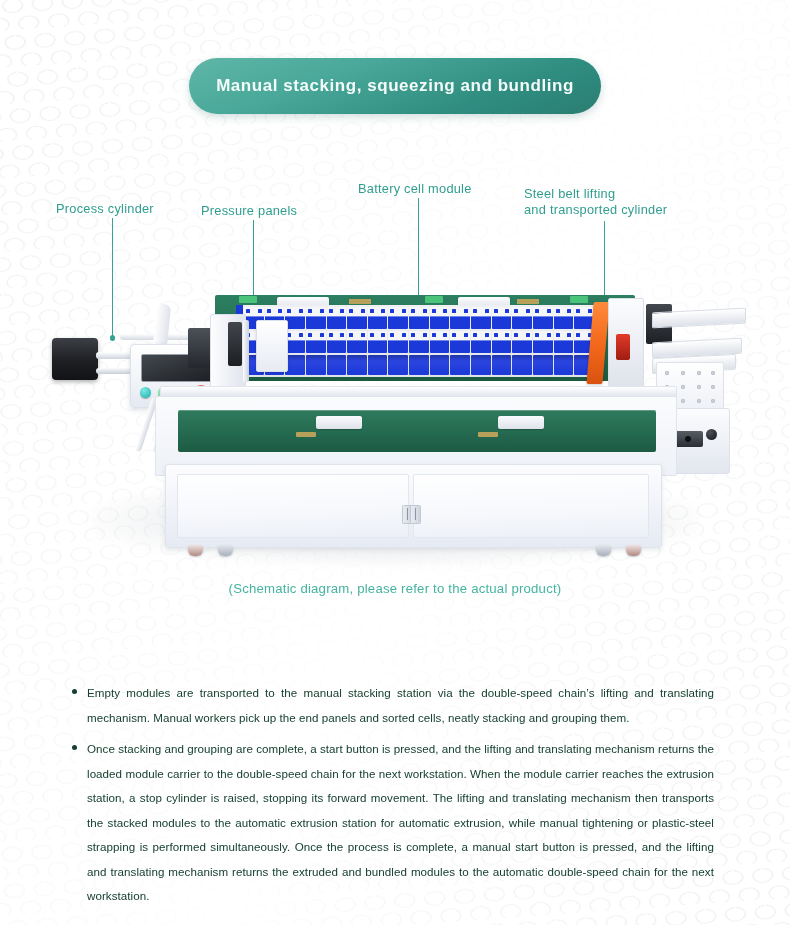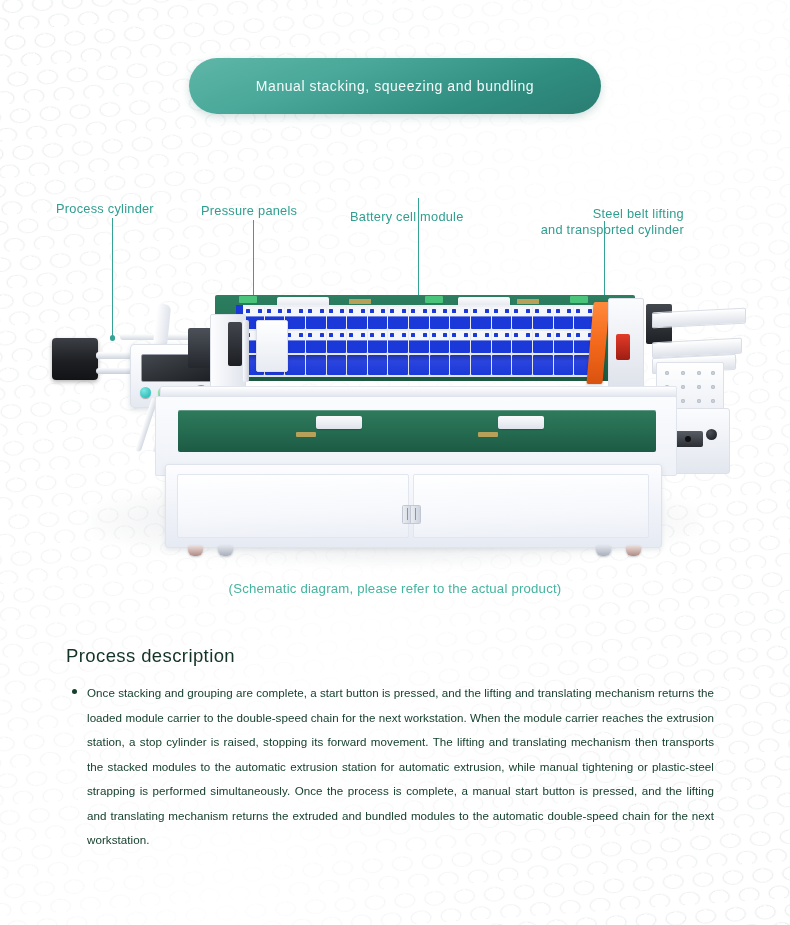--- a/index.html
+++ b/index.html
@@ -34,27 +34,27 @@
 
   
   .banner-wrap{position:absolute;left:0;right:0;top:58px;display:flex;justify-content:center;}
   .banner{
     width:412px;height:56px;border-radius:28px;
     background:linear-gradient(160deg,#5fb6a7 0%,#4aa99a 32%,#2f8d80 72%,#2b7d72 100%);
     box-shadow:0 3px 9px rgba(40,110,100,.22);
     display:flex;align-items:center;justify-content:center;
   }
   .banner-title{
-    color:#f4fbfa;font-size:14px;letter-spacing:.55px;font-weight:400;
+    color:#f4fbfa;font-size:17px;letter-spacing:.55px;font-weight:700;
     white-space:nowrap;
   }
 
   
   .callout{position:absolute;color:#2f9e8f;font-size:12.8px;letter-spacing:.25px;line-height:15px;white-space:nowrap;}
-  .callout.two-line{white-space:normal;text-align:right;line-height:16px;margin-top:20px;}
+  .callout.two-line{white-space:normal;text-align:left;line-height:16px;}
   .leader{position:absolute;width:1px;background:#35a394;}
   .leader::after{
     content:"";position:absolute;left:-2.2px;bottom:-2.5px;
     width:5.4px;height:5.4px;border-radius:50%;background:#35a394;
   }
 
   
   .machine{position:absolute;left:60px;top:276px;width:670px;height:300px;}
   .mach-shadow{
     position:absolute;left:30px;top:200px;width:610px;height:90px;
@@ -210,21 +210,21 @@
       <div class="banner-title">Manual stacking, squeezing and bundling</div>
     </div>
   </div>
 
   <div class="callout" style="left:56px;top:201px;">Process cylinder</div>
   <div class="leader" style="left:112px;top:218px;height:120px;"></div>
 
   <div class="callout" style="left:201px;top:203px;">Pressure panels</div>
   <div class="leader" style="left:253px;top:220px;height:110px;"></div>
 
-  <div class="callout" style="left:350px;top:181px;margin-top:28px;">Battery cell module</div>
+  <div class="callout" style="left:358px;top:181px;">Battery cell module</div>
   <div class="leader" style="left:418px;top:198px;height:130px;"></div>
 
   <div class="callout two-line" style="left:524px;top:186px;width:160px;">
     <span>Steel belt lifting</span><br>
     <span>and transported cylinder</span>
   </div>
   <div class="leader" style="left:604px;top:221px;height:125px;"></div>
 
   <div class="machine">
     <div class="mach-shadow"></div>
@@ -376,21 +376,24 @@
       </div>
       <div class="caster a"></div>
       <div class="caster b"></div>
       <div class="caster c"></div>
       <div class="caster d"></div>
     </div>
   </div>
 
   <div class="caption">(Schematic diagram, please refer to the actual product)</div>
 
-  <div class="proc-title">Process description</div>
   <div class="bullets">
     <div class="bullet-item">
       <span class="bullet-dot"></span>
+      <span class="bullet-text">Empty modules are transported to the manual stacking station via the double-speed chain’s lifting and translating mechanism. Manual workers pick up the end panels and sorted cells, neatly stacking and grouping them.</span>
+    </div>
+    <div class="bullet-item">
+      <span class="bullet-dot"></span>
       <span class="bullet-text">Once stacking and grouping are complete, a start button is pressed, and the lifting and translating mechanism returns the loaded module carrier to the double-speed chain for the next workstation. When the module carrier reaches the extrusion station, a stop cylinder is raised, stopping its forward movement. The lifting and translating mechanism then transports the stacked modules to the automatic extrusion station for automatic extrusion, while manual tightening or plastic-steel strapping is performed simultaneously. Once the process is complete, a manual start button is pressed, and the lifting and translating mechanism returns the extruded and bundled modules to the automatic double-speed chain for the next workstation.</span>
     </div>
   </div>
 
 </div>
 
 </body></html>

